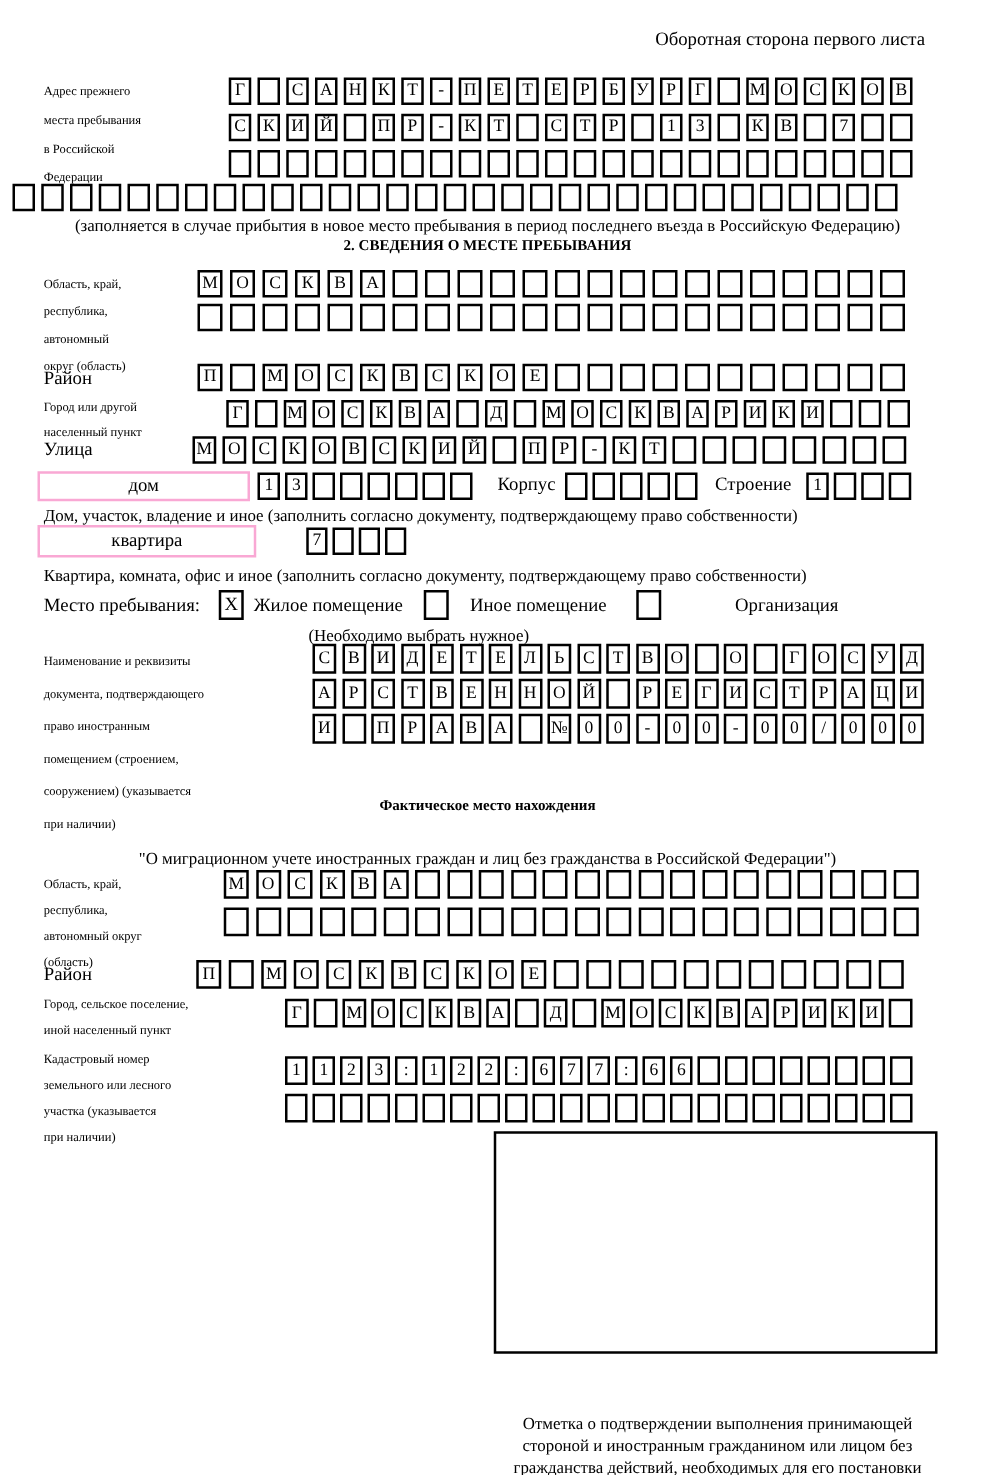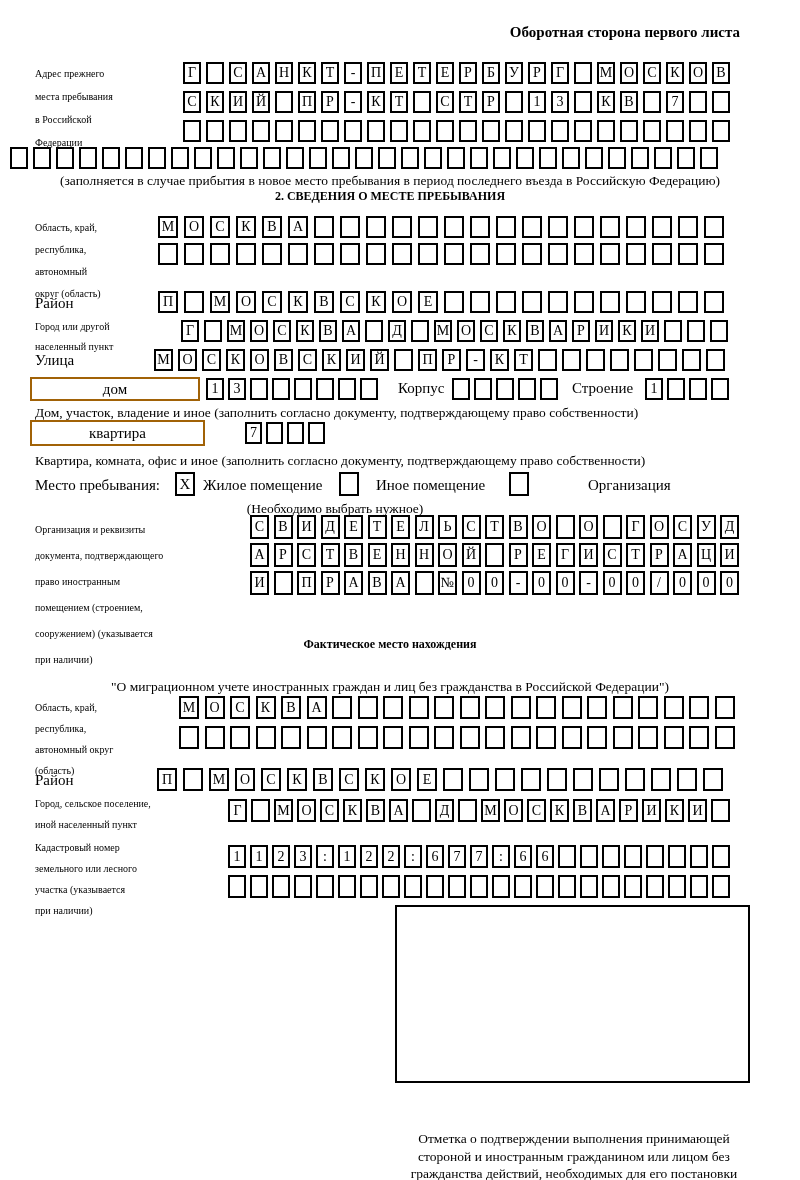--- a/index.html
+++ b/index.html
@@ -5,30 +5,30 @@
   html,body { margin:0; padding:0; background:#ffffff; }
   .page {
     position:relative; width:800px; height:1180px; background:#fff;
     font-family:"Liberation Serif", serif; color:#000; overflow:hidden;
   }
   .label { position:absolute; font-size:10px; line-height:23px; }
   .label div { white-space:nowrap; }
   .inline-label { position:absolute; font-size:15px; white-space:nowrap; }
   .note { position:absolute; font-size:13.5px; line-height:17px; }
   .center { text-align:center; }
-  .right { text-align:right;font-weight:bold; }
+  .right { text-align:right; }
   .title { position:absolute; font-weight:bold; font-size:12px; text-align:center; white-space:nowrap; }
   .cells { position:absolute; display:flex; gap:var(--g,5px); }
   .cells .cell {
     width:var(--cw,18px); height:var(--ch,22px); box-sizing:border-box;
     border:2px solid #000; display:flex; align-items:center; justify-content:center;
     font-size:14px; background:#fff; flex:0 0 auto;
   }
   .wrect {
-    position:absolute; box-sizing:border-box; border:2px solid #a16207;
+    position:absolute; box-sizing:border-box; border:2px solid #f9a8d4;
     display:flex; align-items:center; justify-content:center; font-size:15px; background:#fff;
   }
   .cbox {
     position:absolute; box-sizing:border-box; border:2px solid #000;
     width:20px; height:24px; display:flex; align-items:center; justify-content:center;
     font-size:15px; background:#fff;
   }
   .bigbox { position:absolute; box-sizing:border-box; border:2px solid #000; background:#fff; }
 </style>
 </head>
@@ -339,21 +339,21 @@
   <div class="inline-label" style="left:35px;top:477px;">Место пребывания:</div>
   <div class="cbox" style="left:175px;top:472px;">X</div>
   <div class="inline-label" style="left:203px;top:477px;">Жилое помещение</div>
   <div class="cbox" style="left:339px;top:472px;"></div>
   <div class="inline-label" style="left:376px;top:477px;">Иное помещение</div>
   <div class="cbox" style="left:509px;top:472px;"></div>
   <div class="inline-label" style="left:588px;top:477px;">Организация</div>
   <div class="note center" style="left:105px;top:500px;width:460px;">(Необходимо выбрать нужное)</div>
 
   <div class="label" style="left:35px;top:517px;line-height:26px;">
-    <div>Организация и реквизиты</div>
+    <div>Наименование и реквизиты</div>
     <div>документа, подтверждающего</div>
     <div>право иностранным</div>
     <div>помещением (строением,</div>
     <div>сооружением) (указывается</div>
     <div>при наличии)</div>
   </div>
   <div class="cells" style="left:250px;top:515px;--cw:19px;--g:4.5px;--ch:24px;">
       <span class="cell">С</span>
       <span class="cell">В</span>
       <span class="cell">И</span>

